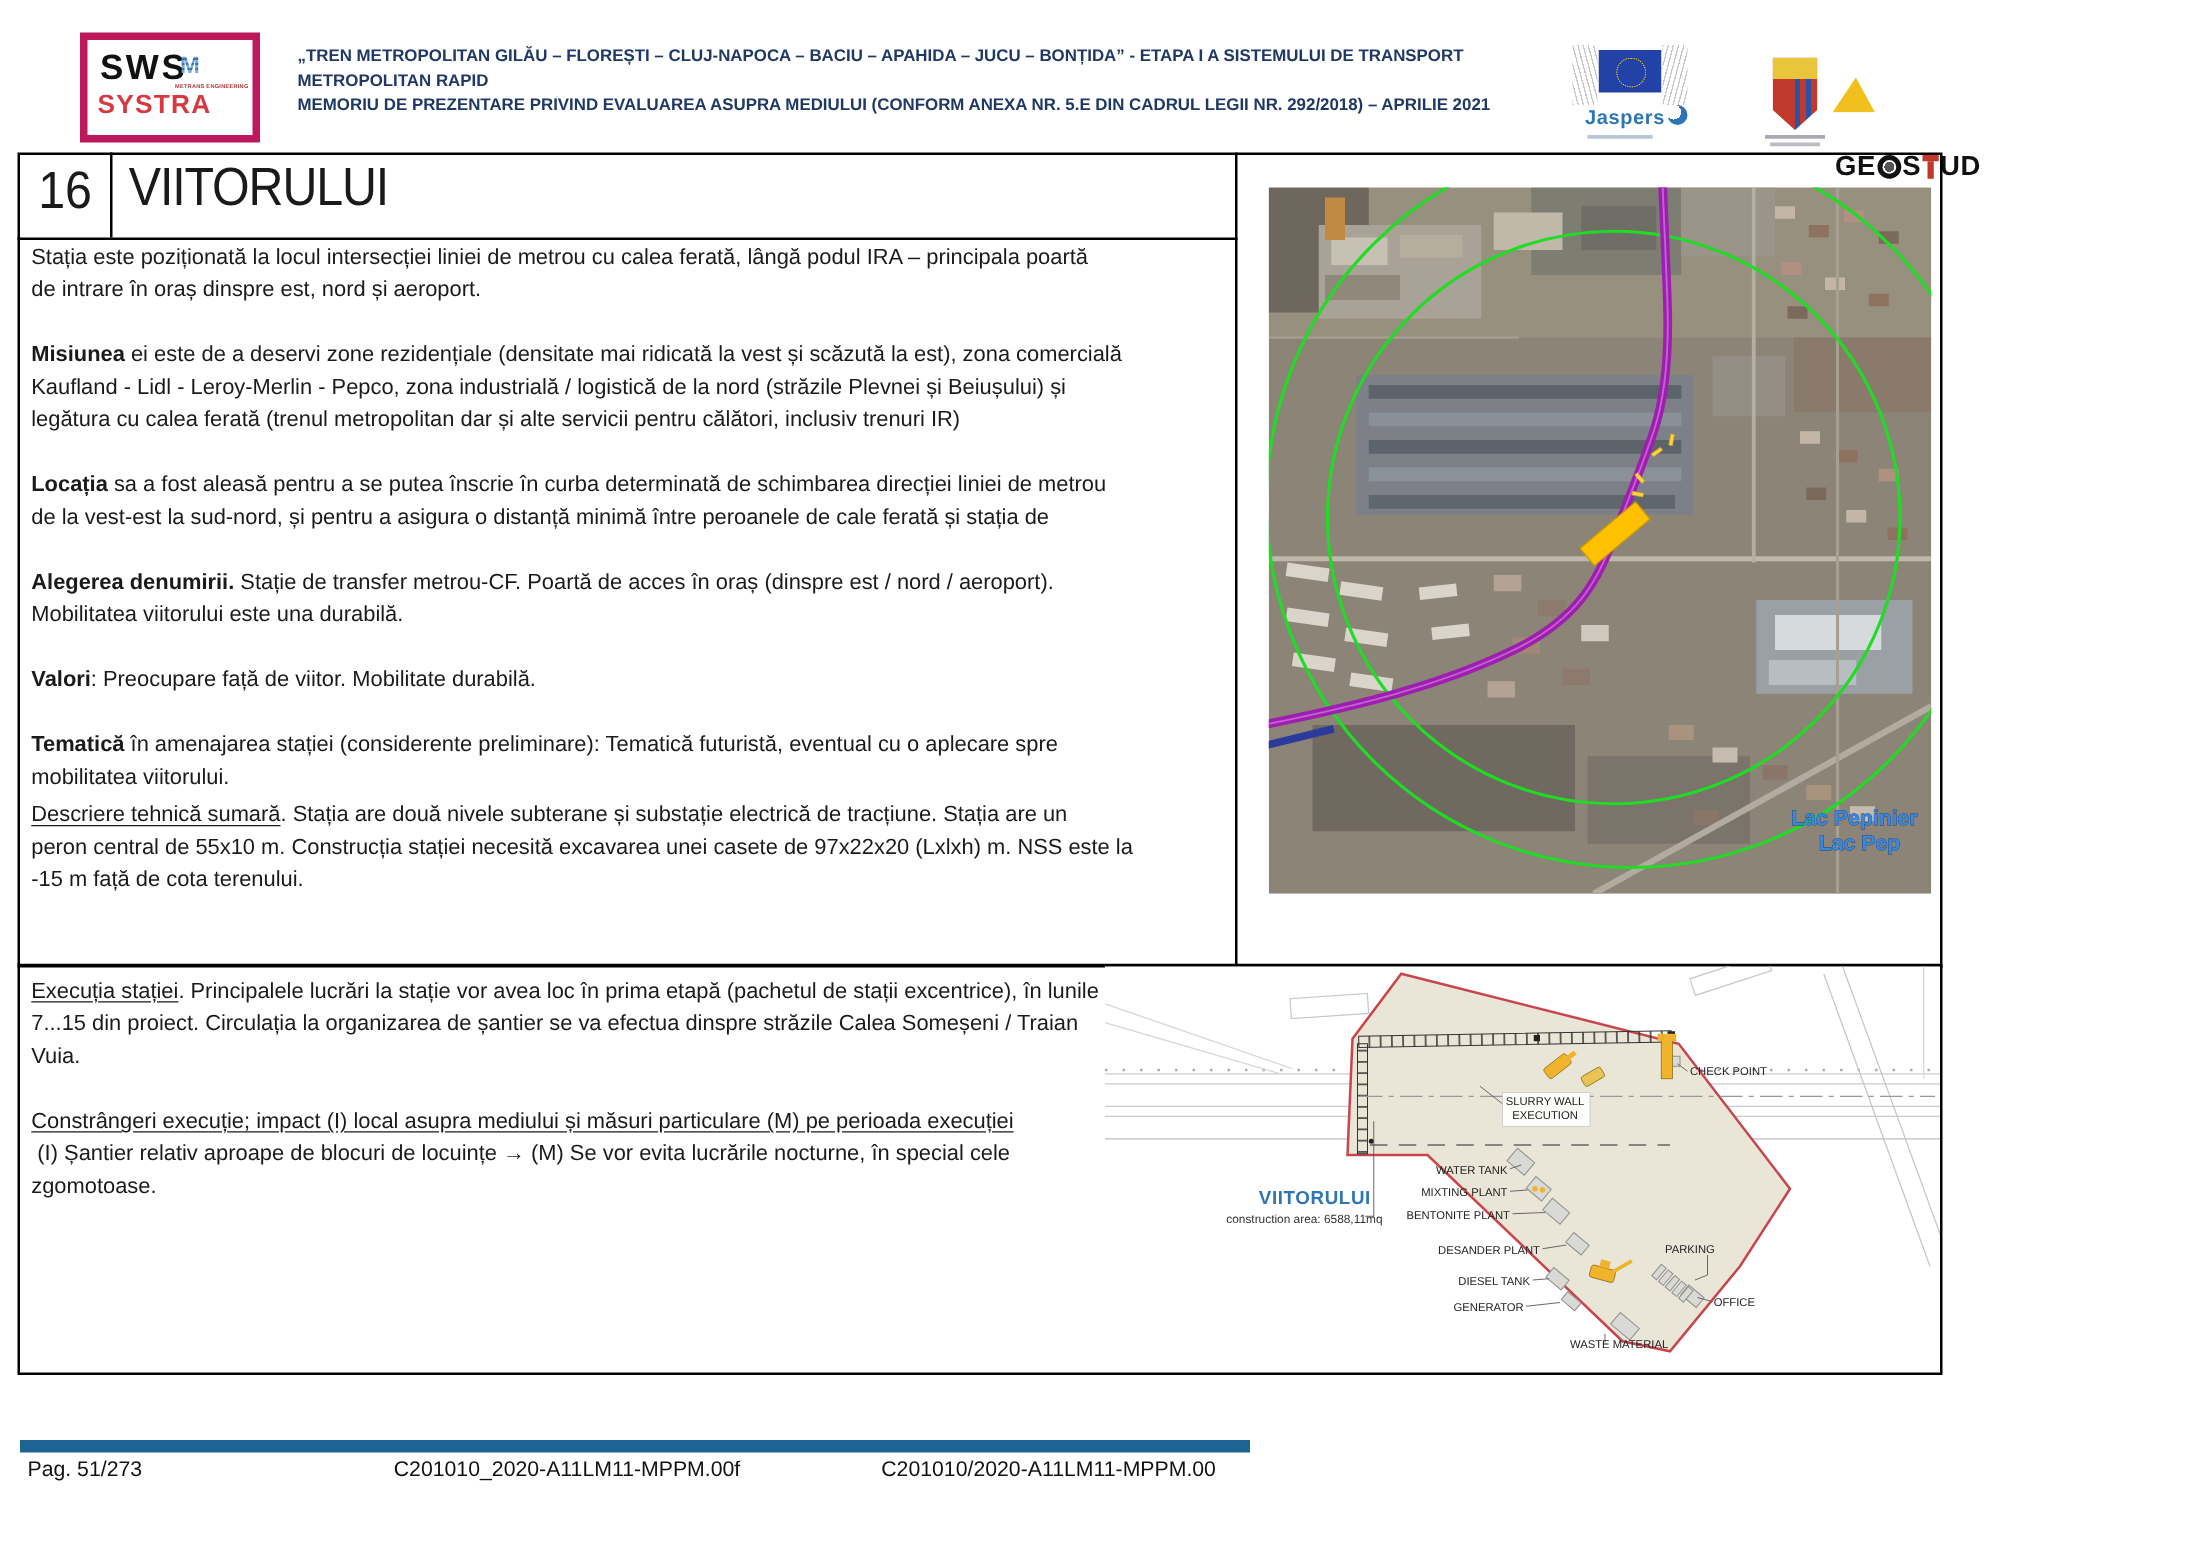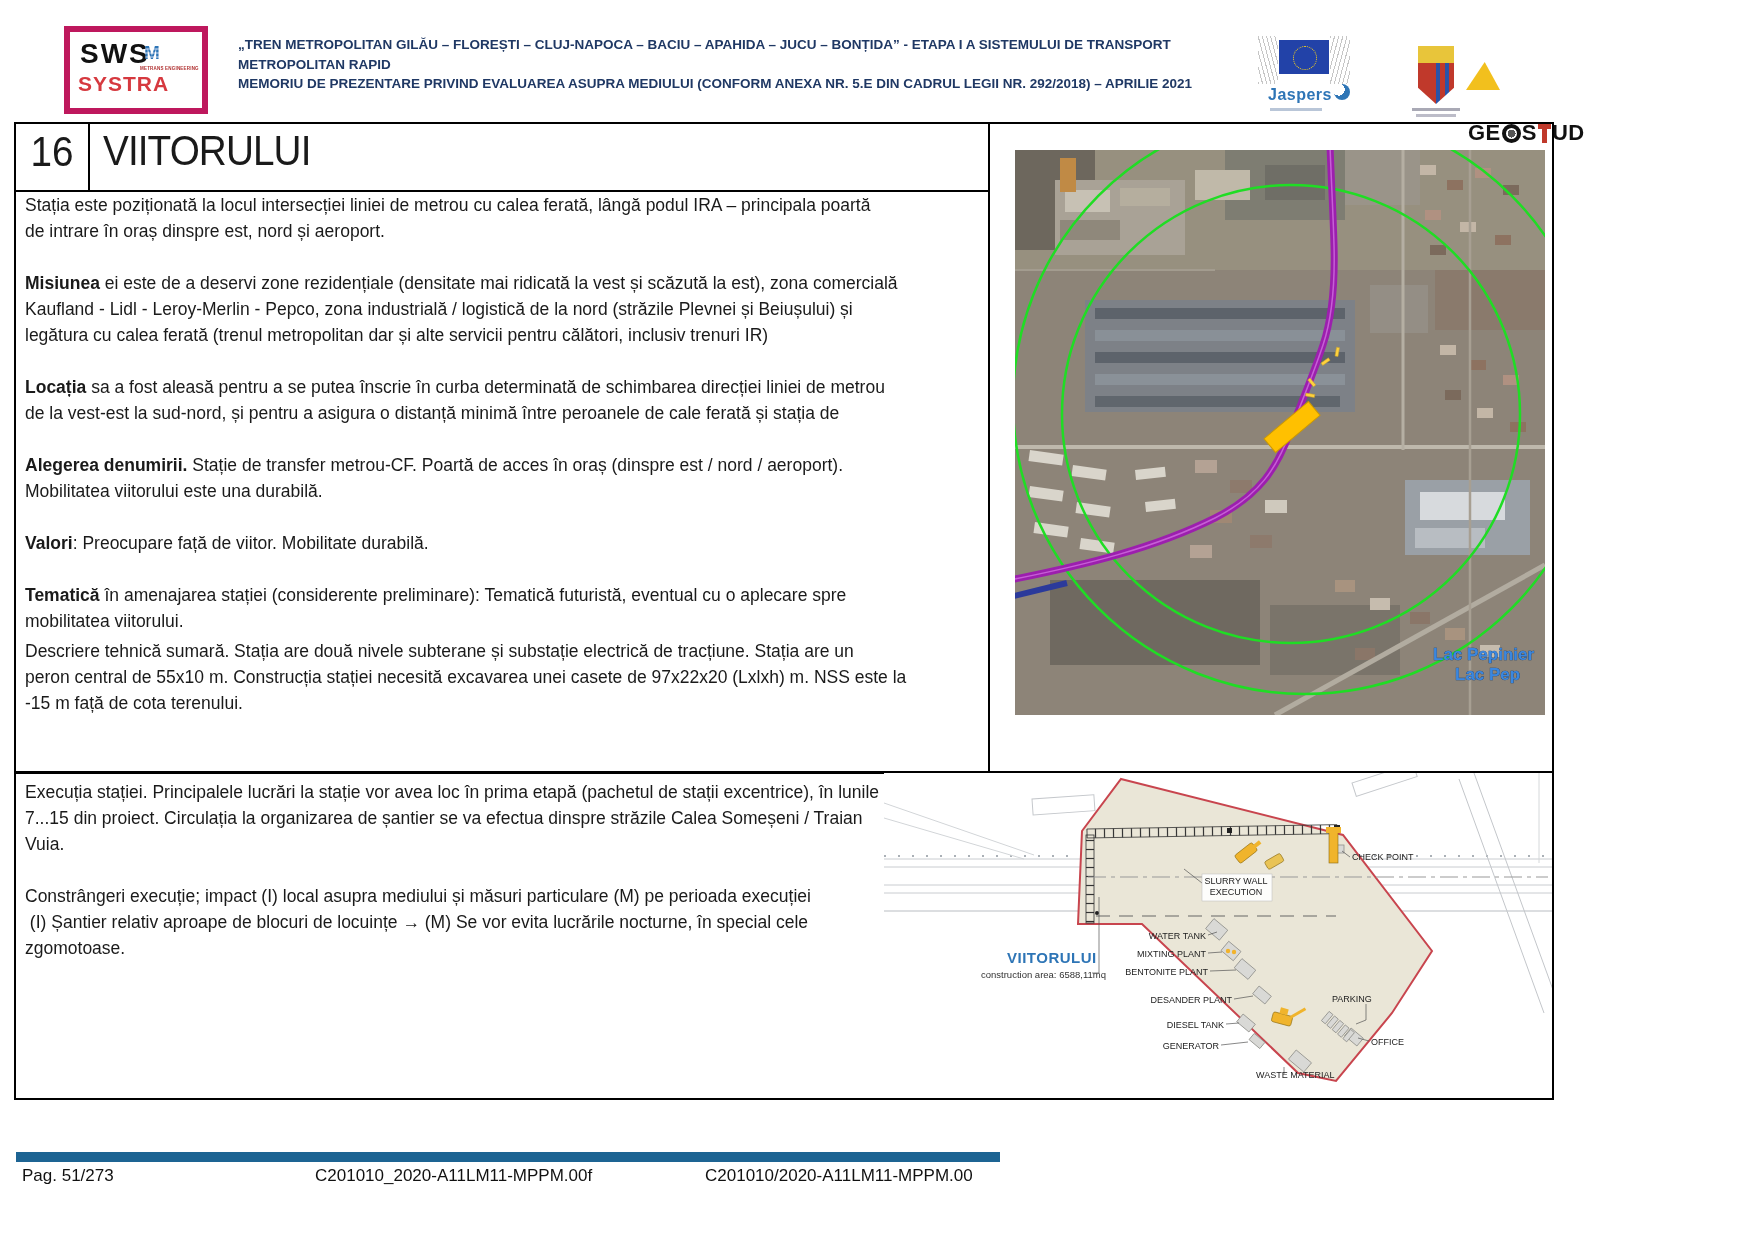--- a/index.html
+++ b/index.html
@@ -51,21 +51,21 @@
   .secdiv{position:absolute;left:14px;top:771px;width:1540px;height:3px;background:#000;}
   .st-num{position:absolute;left:18px;top:128px;width:68px;text-align:center;font-size:42px;transform:scaleX(.92);}
   .st-name{position:absolute;left:103px;top:126px;font-size:43px;letter-spacing:-1px;transform:scaleX(.9);transform-origin:left;}
   
   .desc{position:absolute;left:25px;top:192px;width:950px;font-size:17.5px;line-height:26px;}
   .exec{position:absolute;left:25px;top:779px;width:945px;font-size:17.5px;line-height:26px;}
   .para{margin:0 0 26px 0;}
   .para.tight{margin-bottom:4px;}
   .tline{white-space:pre;}
   .b{font-weight:700;}
-  .u{text-underline-offset:3px;}
+  .u{text-decoration:underline;text-underline-offset:3px;}
   
   .mapsvg{position:absolute;left:1015px;top:150px;}
   .plansvg{position:absolute;left:884px;top:773px;}
   
   .fbar{position:absolute;left:16px;top:1152px;width:984px;height:10px;background:#1d6493;}
   .ftext{position:absolute;top:1166px;font-size:17px;color:#111;}
   .fp{left:22px;} .fd1{left:315px;} .fd2{left:705px;}
 </style>
 </head>
 <body>

